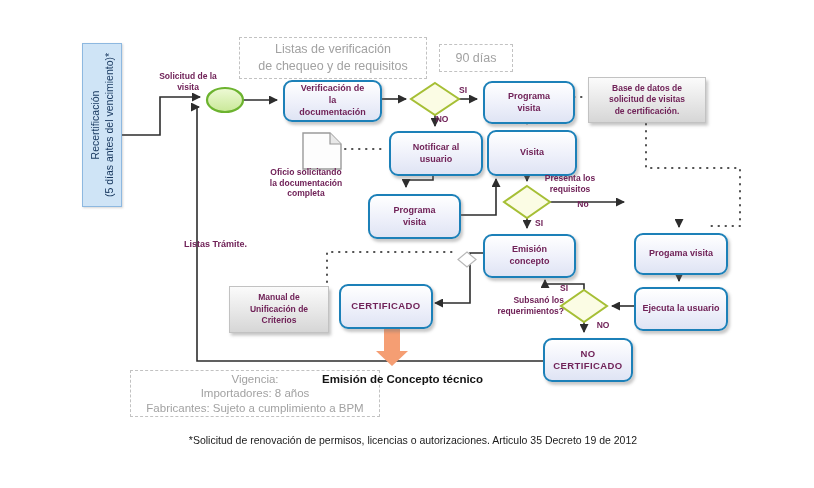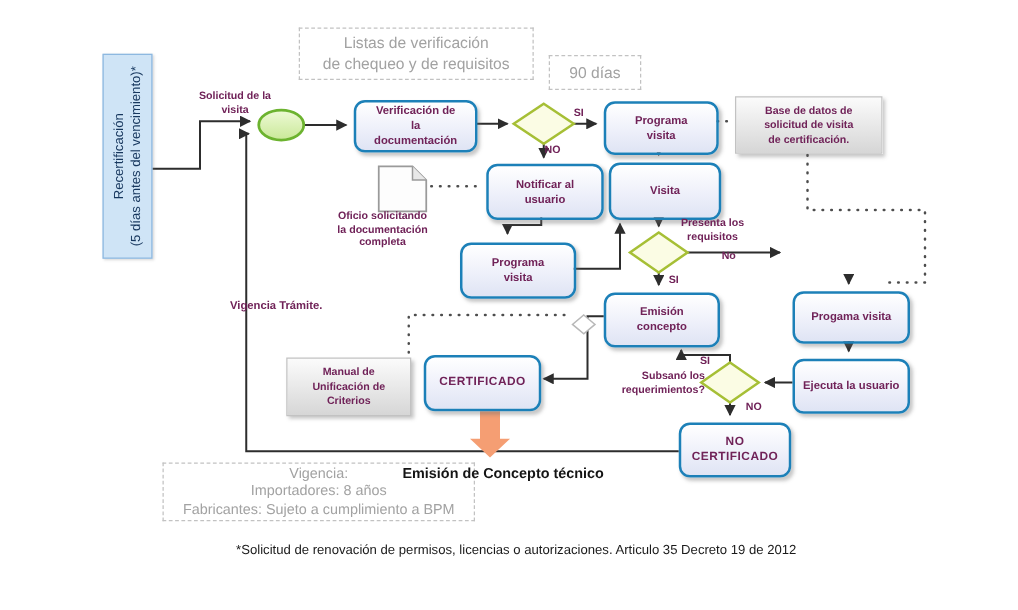--- a/index.html
+++ b/index.html
@@ -87,21 +87,21 @@
     </g>
 
     <polygon points="384,329 400,329 400,351 408,351 392,366 376,351 384,351" fill="#f59e73"></polygon>
   </svg>
 
   <div class="recert">
     <div class="rot">Recertificación
 (5 días antes del vencimiento)*</div>
   </div>
 
-  <div class="note" style="left:239px;top:22px;width:186px;height:40px;font-size:12.5px;line-height:1.35;">Listas de verificación
+  <div class="note" style="left:239px;top:37px;width:186px;height:40px;font-size:12.5px;line-height:1.35;">Listas de verificación
 de chequeo y de requisitos</div>
   <div class="note" style="left:439px;top:44px;width:72px;height:26px;font-size:12.5px;">90 días</div>
   <div class="note" style="left:130px;top:370px;width:248px;height:45px;font-size:11.5px;line-height:1.25;background:transparent;">Vigencia:
 Importadores: 8 años
 Fabricantes: Sujeto a cumplimiento a BPM</div>
 
   <div class="node" style="left:283px;top:80px;width:95px;height:38px;">Verificación de
 la
 documentación</div>
   <div class="node" style="left:483px;top:81px;width:88px;height:39px;">Programa
@@ -113,32 +113,32 @@
 visita</div>
   <div class="node" style="left:483px;top:234px;width:89px;height:40px;">Emisión
 concepto</div>
   <div class="node" style="left:634px;top:233px;width:90px;height:38px;">Progama visita</div>
   <div class="node" style="left:634px;top:287px;width:90px;height:40px;">Ejecuta la usuario</div>
   <div class="node big" style="left:339px;top:284px;width:90px;height:41px;">CERTIFICADO</div>
   <div class="node big" style="left:543px;top:338px;width:86px;height:40px;">NO
 CERTIFICADO</div>
 
   <div class="callout" style="left:588px;top:77px;width:116px;height:44px;">Base de datos de
-solicitud de visita
+solicitud de visitas
 de certificación.</div>
   <div class="callout" style="left:229px;top:286px;width:98px;height:45px;">Manual de
 Unificación de
 Criterios</div>
   <div class="lbl" style="left:255px;top:167px;width:102px;">Oficio solicitando
 la documentación
 completa</div>
 
   <div class="lbl" style="left:146px;top:71px;width:84px;">Solicitud de la
 visita</div>
-  <div class="lbl" style="left:184px;top:239px;width:90px;text-align:left;font-size:9px;">Vigencia Trámite.</div>
+  <div class="lbl" style="left:184px;top:239px;width:90px;text-align:left;font-size:9px;">Listas Trámite.</div>
   <div class="lbl" style="left:455px;top:85px;width:16px;">SI</div>
   <div class="lbl" style="left:428px;top:114px;width:28px;">NO</div>
   <div class="lbl" style="left:532px;top:173px;width:76px;">Presenta los
 requisitos</div>
   <div class="lbl" style="left:570px;top:199px;width:26px;">No</div>
   <div class="lbl" style="left:530px;top:218px;width:18px;">SI</div>
   <div class="lbl" style="left:555px;top:283px;width:18px;">SI</div>
   <div class="lbl" style="left:488px;top:295px;width:76px;text-align:right;">Subsanó los
 requerimientos?</div>
   <div class="lbl" style="left:590px;top:320px;width:26px;">NO</div>

